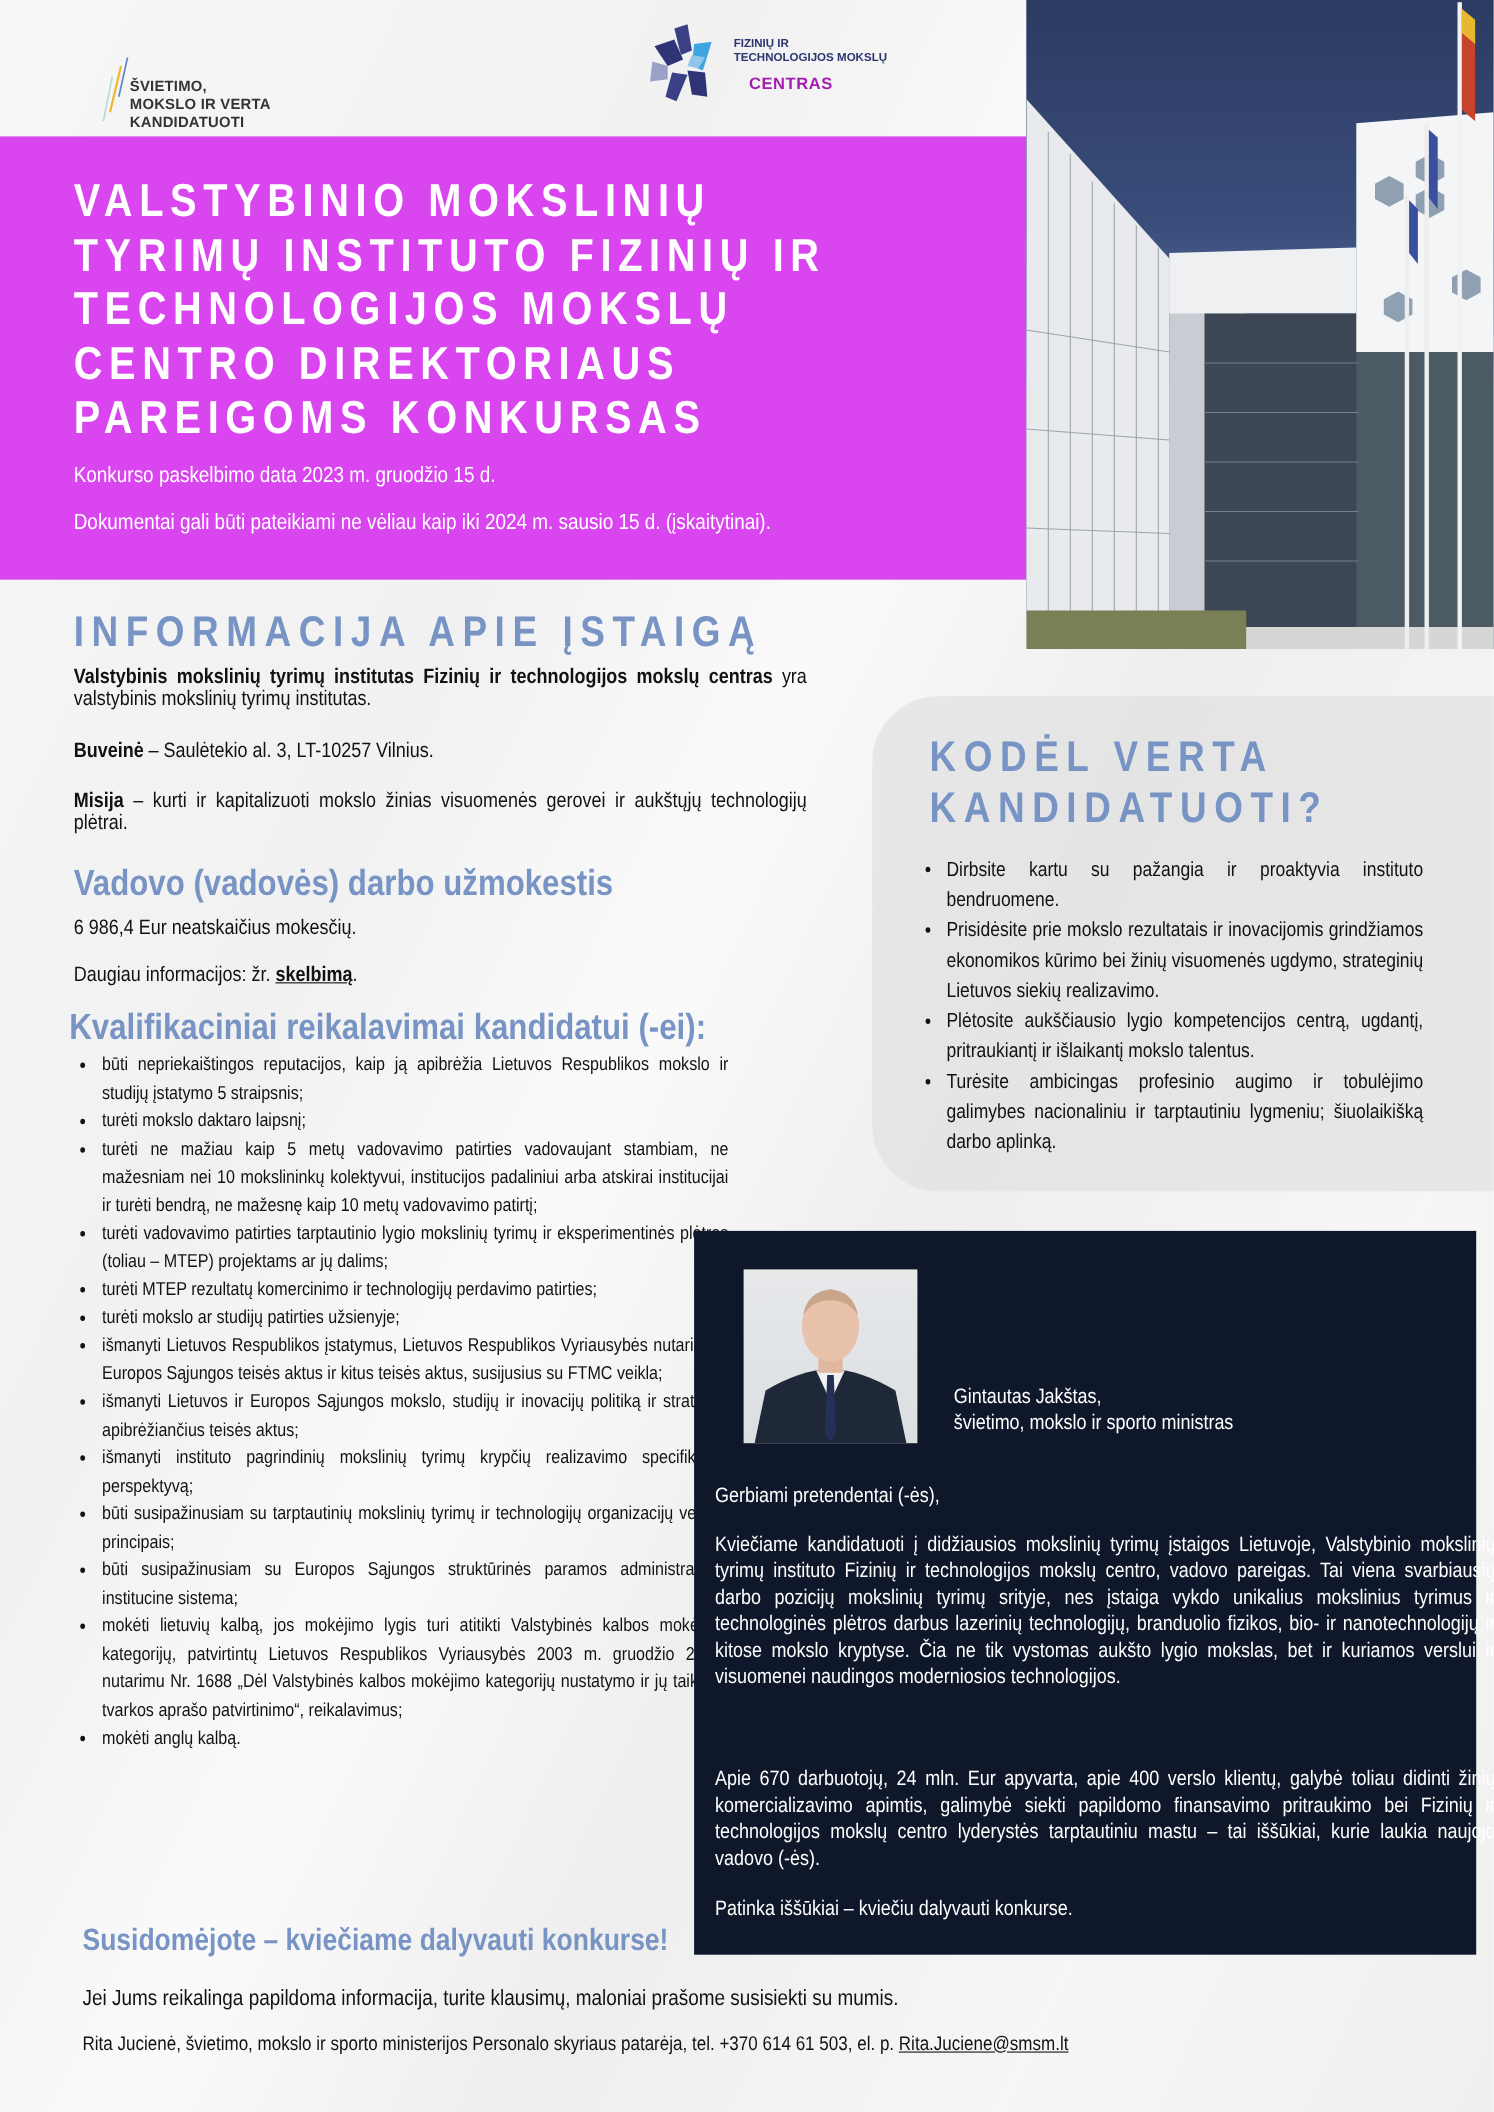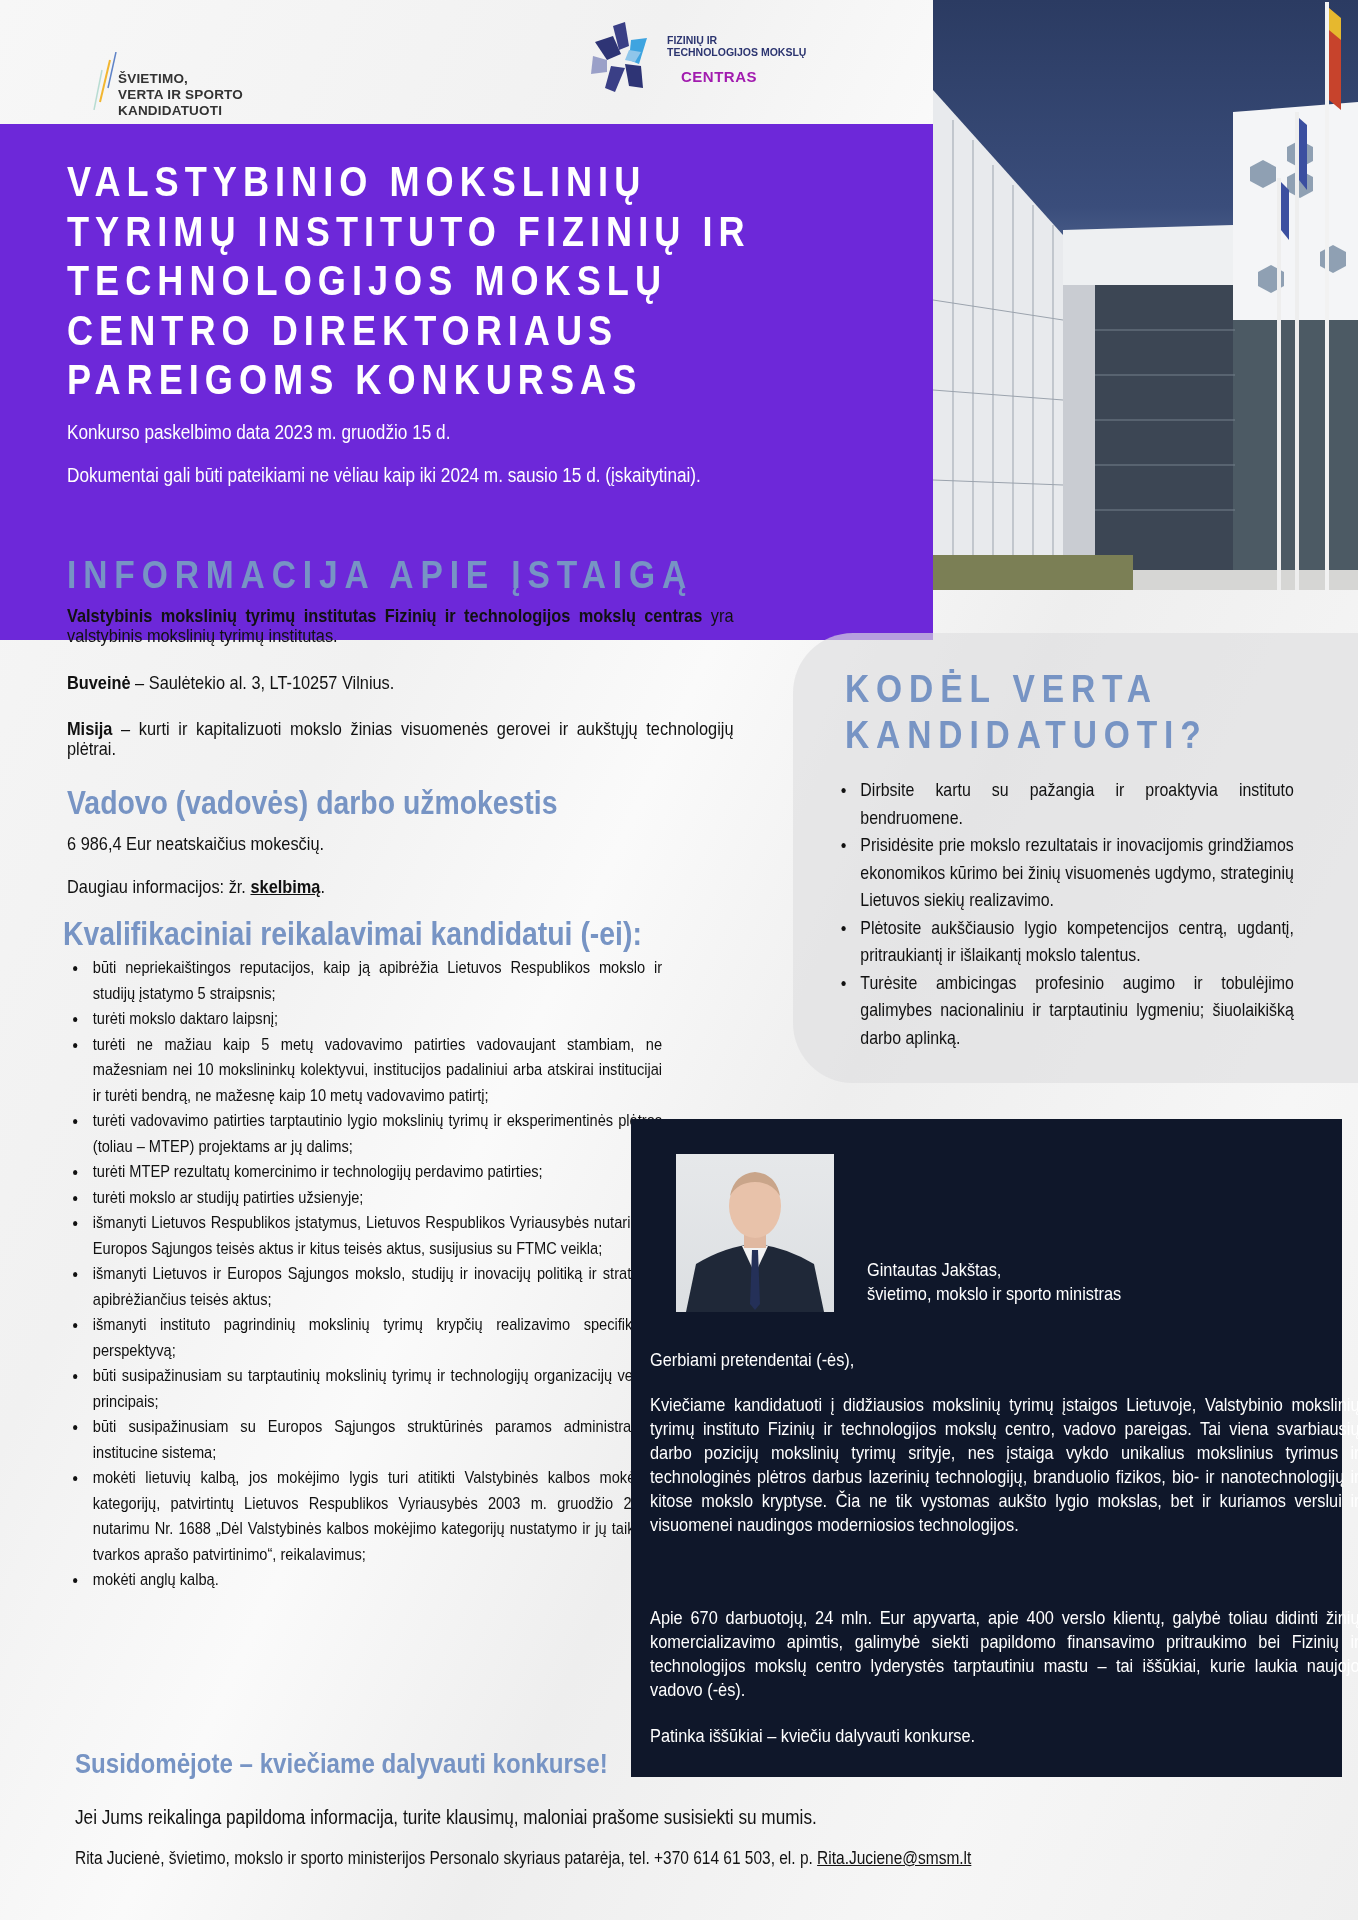--- a/index.html
+++ b/index.html
@@ -21,22 +21,22 @@
     font-size: 13.5px; line-height: 16px; font-weight: bold; color: #333;
     letter-spacing: 0.2px;
   }
   .logo-ftmc { left: 585px; top: 20px; width: 240px; height: 80px; }
   .logo-ftmc .star { position: absolute; left: 0; top: 0; width: 80px; height: 80px; }
   .logo-ftmc .t1 { position: absolute; left: 82px; top: 14px; font-size: 10.5px; line-height: 12px; color: #2c3570; font-weight: bold; }
   .logo-ftmc .t2 { position: absolute; left: 96px; top: 49px; font-size: 15px; line-height: 16px; color: #a21caf; font-weight: bold; letter-spacing: 0.5px; }
 
   
   .banner {
-    left: 0; top: 124px; width: 933px; height: 516px;
-    background: #6d28d9;
+    left: 0; top: 124px; width: 933px; height: 403px;
+    background: #d946ef;
   }
   .banner-title {
     position: absolute; left: 67px; top: 33px; width: 860px;
     color: #fff; font-weight: bold; font-size: 42px; line-height: 49.5px;
     letter-spacing: 7px;
     font-family: "Liberation Sans", "DejaVu Sans", sans-serif;
     transform: scaleX(0.86); transform-origin: left top;
     white-space: pre-line;
   }
   .banner-sub {
@@ -107,21 +107,21 @@
 <body>
 
 <div class="abs logo-ministry">
   <svg class="stripes" viewBox="0 0 30 58">
     <line x1="6" y1="58" x2="14" y2="18" stroke="#b8dcd2" stroke-width="1.5"></line>
     <line x1="12" y1="50" x2="22" y2="8" stroke="#f2b630" stroke-width="2"></line>
     <line x1="20" y1="36" x2="28" y2="0" stroke="#5f83c7" stroke-width="1.5"></line>
   </svg>
   <div class="text">
     <div>ŠVIETIMO,</div>
-    <div>VERTA IR SPORTO</div>
+    <div>MOKSLO IR VERTA</div>
     <div>KANDIDATUOTI</div>
   </div>
 </div>
 
 <div class="abs logo-ftmc">
   <svg class="star" viewBox="0 0 80 80">
     <polygon points="10,22 28,16 36,34 22,40" fill="#2e3475"></polygon>
     <polygon points="28,6 40,2 44,26 34,30" fill="#3a3f86"></polygon>
     <polygon points="46,20 62,18 54,44 44,40" fill="#3ea4e0"></polygon>
     <polygon points="40,44 56,46 58,68 44,66" fill="#2e3475"></polygon>

